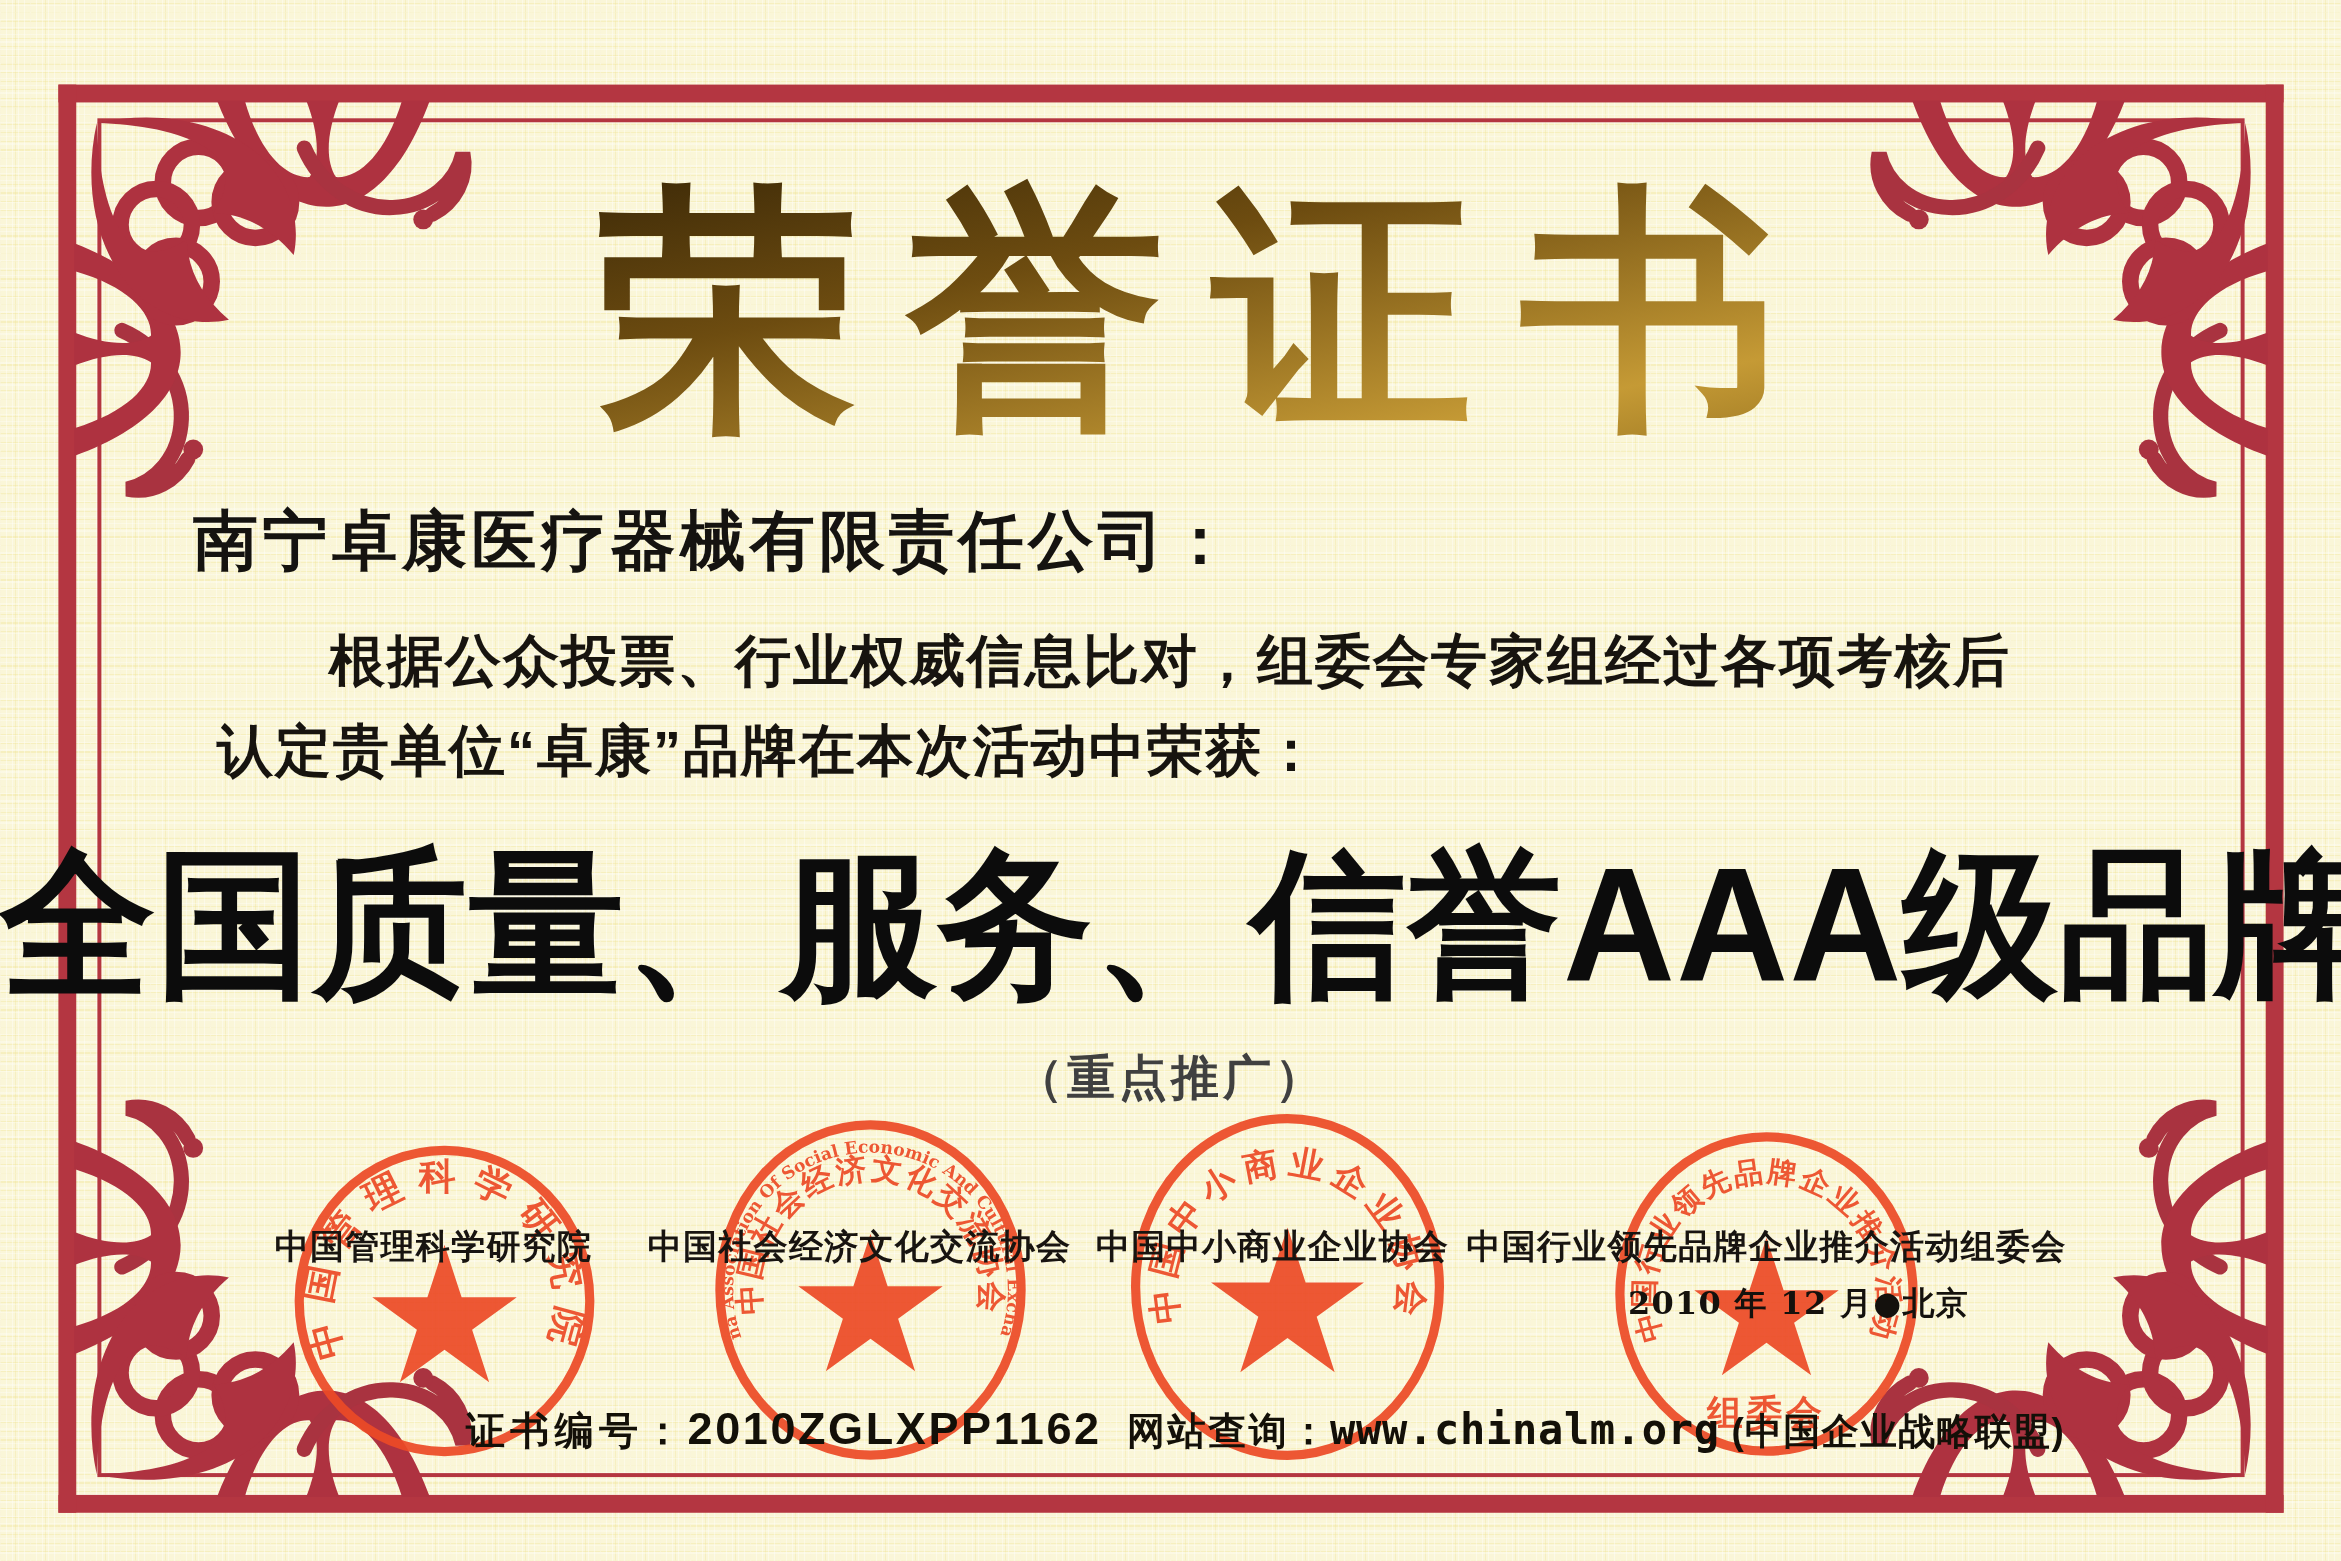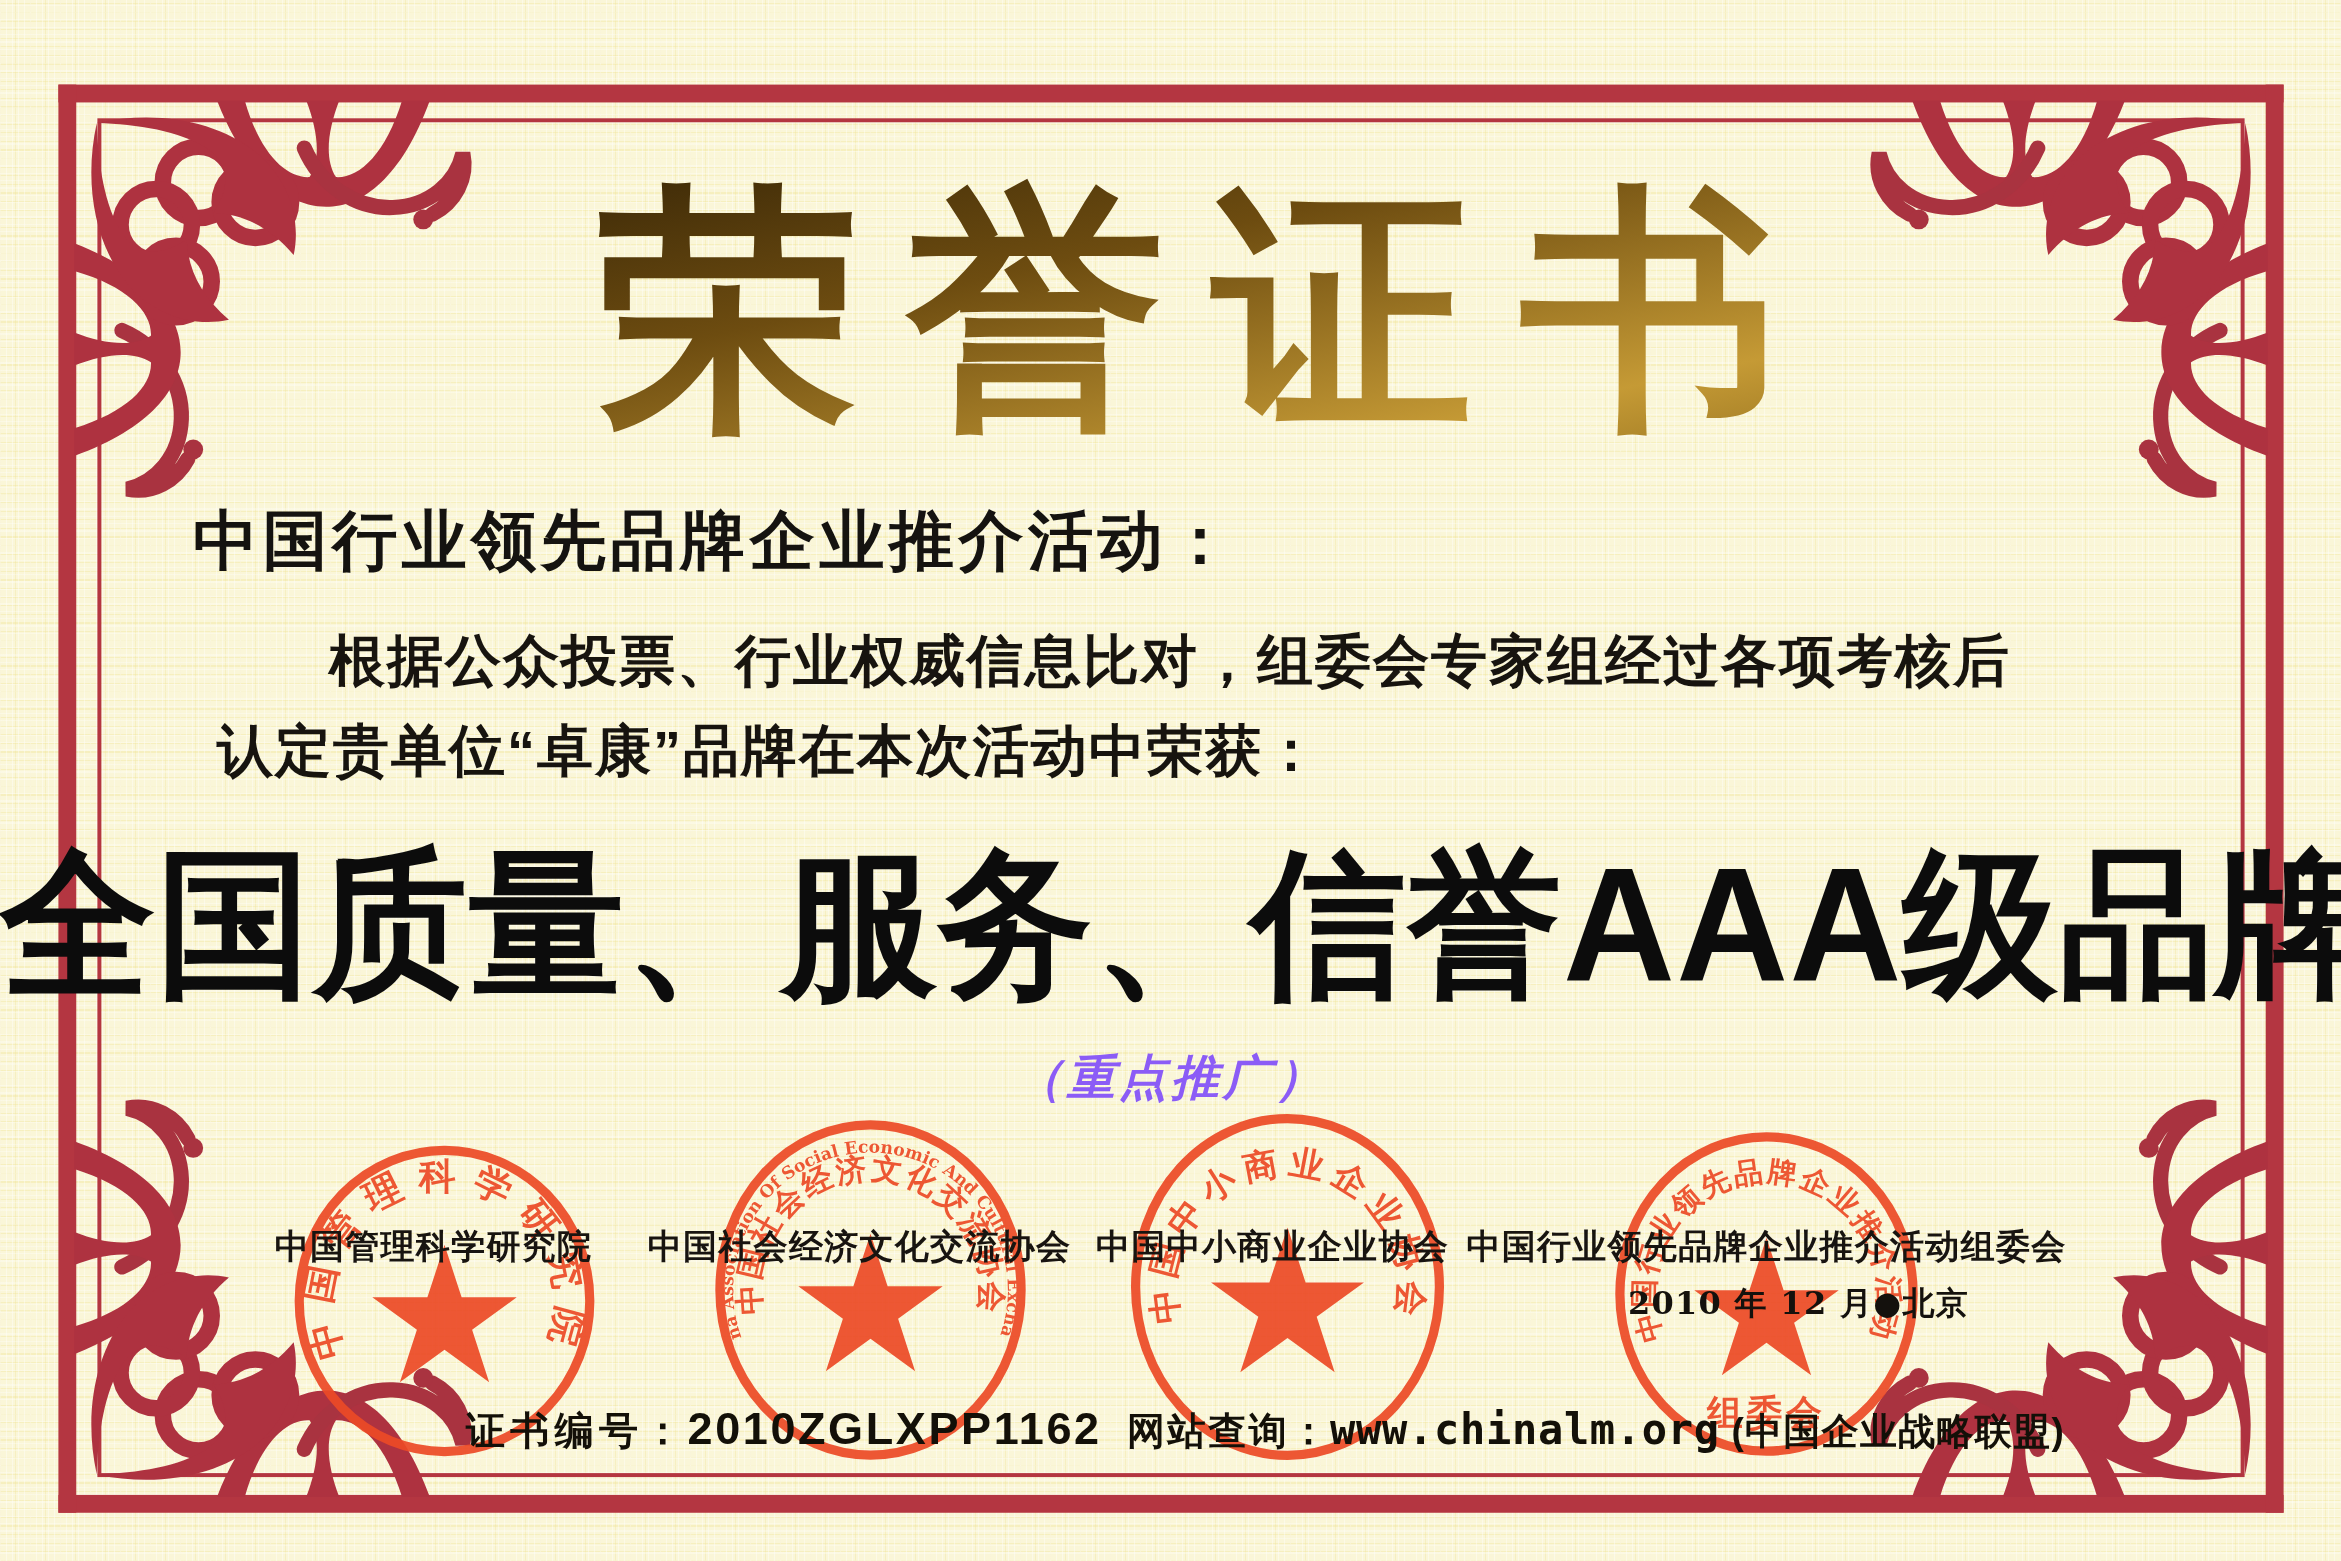--- a/index.html
+++ b/index.html
@@ -47,21 +47,21 @@
     position:absolute;left:217px;top:714px;
     font-size:56px;font-weight:700;color:#17140f;letter-spacing:2px;white-space:nowrap;
   }
   .award{
     position:absolute;left:0;top:818px;width:100%;text-align:center;
     font-size:155px;font-weight:900;color:#0c0c0c;letter-spacing:1.3px;white-space:nowrap;
     transform:scaleY(1.04);transform-origin:top center;
   }
   .award-note{
     position:absolute;left:0;top:1046px;width:100%;text-align:center;
-    font-size:48px;font-weight:700;color:#8b5cf6;letter-spacing:4px;font-style:italic;
+    font-size:48px;font-weight:700;color:#404040;letter-spacing:4px;
   }
   .seal{position:absolute;opacity:.92;}
   .seal text{fill:#ec4a26;font-family:"DejaVu Serif","Liberation Serif",serif;font-weight:bold;}
   .org-label{
     position:absolute;text-align:center;
     font-family:"DejaVu Serif","Liberation Serif",serif;font-weight:700;
     font-size:34px;color:#181410;letter-spacing:1.3px;white-space:nowrap;
   }
   .date-line{
     position:absolute;left:1501px;top:1282px;width:595px;text-align:center;
@@ -125,21 +125,21 @@
   <rect x="3428" y="128" width="27" height="2161" fill="#b43641"></rect>
 
   <use xlink:href="#corner-ornament" href="#corner-ornament" transform="translate(88,128)"></use>
   <use xlink:href="#corner-ornament" href="#corner-ornament" transform="translate(3455,128) scale(-1,1)"></use>
   <use xlink:href="#corner-ornament" href="#corner-ornament" transform="translate(88,2289) scale(1,-1)"></use>
   <use xlink:href="#corner-ornament" href="#corner-ornament" transform="translate(3455,2289) scale(-1,-1)"></use>
 </svg>
 
 <div class="title">荣誉证书</div>
 
-<div class="recipient">中国行业领先品牌企业推介活动：</div>
+<div class="recipient">南宁卓康医疗器械有限责任公司：</div>
 
 <div class="body-line1">根据公众投票、行业权威信息比对，组委会专家组经过各项考核后</div>
 <div class="body-line2">认定贵单位“卓康”品牌在本次活动中荣获：</div>
 
 <div class="award">全国质量、服务、信誉AAA级品牌</div>
 <div class="award-note">（重点推广）</div>
 
 <svg class="seal" style="left:279px;top:1126px;" width="331" height="350" viewBox="-250 -265 500 530" xmlns="http://www.w3.org/2000/svg">
   <defs>
       <path id="arc1" d="M -159.7 58.1 A 170 170 0 1 1 159.7 58.1" fill="none"></path>

